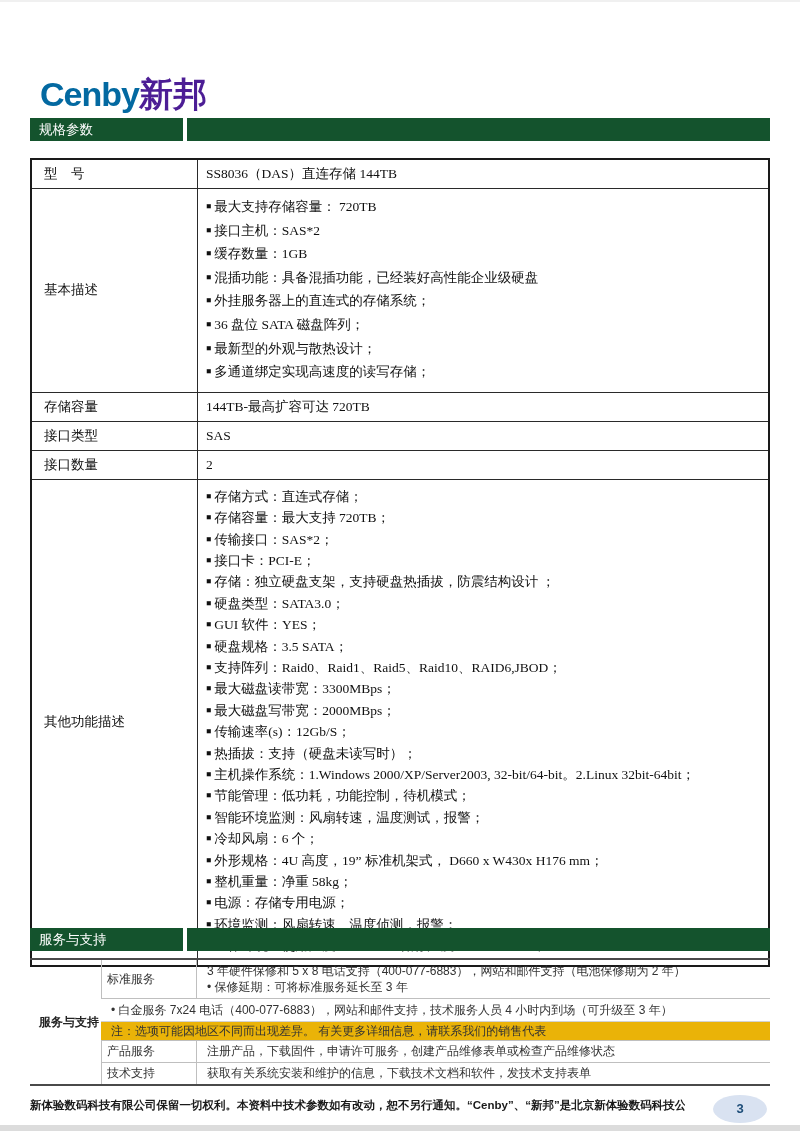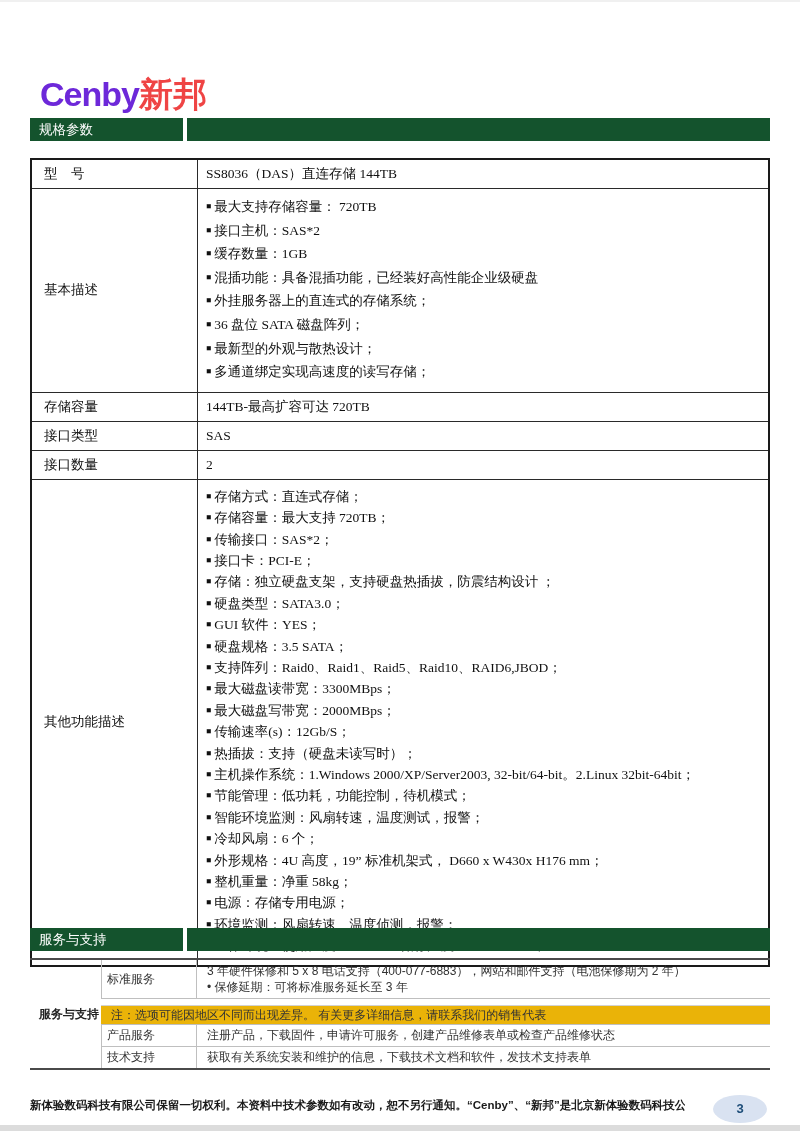--- a/index.html
+++ b/index.html
@@ -6,22 +6,22 @@
   .page {
     position:relative; width:800px; height:1131px; margin:0 auto;
     background:#ffffff; overflow:hidden;
     font-family:"Liberation Sans","DejaVu Sans",sans-serif;
   }
   .page-bottom-edge { position:absolute; left:0; bottom:0; width:100%; height:6px; background:#dcdcdc; }
   .page-top-edge { position:absolute; left:0; top:0; width:100%; height:2px; background:#f0f0f0; }
 
   
   .logo { position:absolute; left:40px; top:76px; font-size:34px; font-weight:900; letter-spacing:-1px; line-height:36px; white-space:nowrap; }
-  .logo-en { color:#6d28d9; }
-  .logo-cn { color:#ef4444; letter-spacing:0; }
+  .logo-en { color:#0369a1; }
+  .logo-cn { color:#4c1d95; letter-spacing:0; }
 
   
   .section-bar {
     position:absolute; left:30px; width:740px; height:23px; background:#14532d;
     color:#ffffff; font-size:13.5px; line-height:23px; box-sizing:border-box; padding-left:9px;
   }
   .bar-specs { top:118px; }
   .bar-services { top:928px; }
   .bar-divider { position:absolute; left:153px; top:0; width:4px; height:100%; background:#ffffff; }
 
@@ -160,20 +160,21 @@
         <div class="svc-content">
           <ul class="svc-lines">
               <li>3 年硬件保修和 5 x 8 电话支持（400-077-6883），网站和邮件支持（电池保修期为 2 年）</li>
               <li>• 保修延期：可将标准服务延长至 3 年</li>
             </ul>
         </div>
       </div>
       <div class="svc-row">
         <div class="svc-content">
           <ul class="svc-lines">
+              <li>• 白金服务 7x24  电话（400-077-6883），网站和邮件支持，技术服务人员 4 小时内到场（可升级至 3 年）</li>
             </ul>
           <div class="svc-note">注：选项可能因地区不同而出现差异。 有关更多详细信息，请联系我们的销售代表</div>
         </div>
       </div>
       <div class="svc-row svc-row-single">
         <div class="svc-label">产品服务</div>
         <div class="svc-content">
           <ul class="svc-lines">
               <li>注册产品，下载固件，申请许可服务，创建产品维修表单或检查产品维修状态</li>
             </ul>

